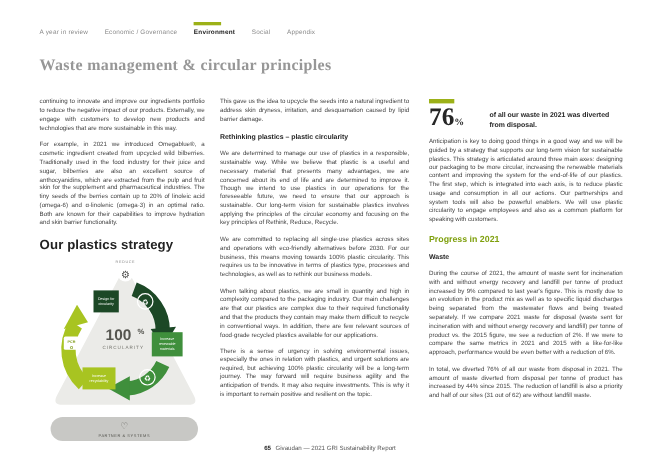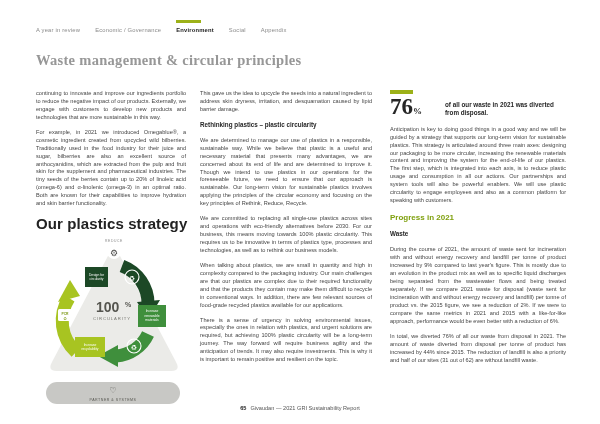--- a/index.html
+++ b/index.html
@@ -27,27 +27,27 @@
   
   .col{position:absolute;top:90px;font-size:5.6px;line-height:1.42;text-align:justify;color:#444;}
   .col p{margin:0 0 7px 0;}
   .col1{left:36px;width:150px;}
   .col2{left:200px;width:172px;}
   .col3{left:390px;width:176px;}
   .sub-heading{font-size:6.3px;font-weight:bold;color:#262626;margin:0 0 2px 0;text-align:left;}
 
   
   .strategy{position:absolute;left:36px;top:216px;width:152px;}
-  .strategy-title{font-size:15px;font-weight:bold;color:#222;line-height:1.08;margin:0 0 4px 0;letter-spacing:.1px;}
+  .strategy-title{font-size:12px;font-weight:bold;color:#222;line-height:1.08;margin:0 0 4px 0;letter-spacing:.1px;}
   .diagram{display:block;}
 
   
   .stat{margin:0 0 8px 0;}
   .stat-bar{width:23px;height:4px;background:var(--accent);margin-bottom:3px;}
-  .stat-row{display:flex;align-items:flex-start;gap:23px;}
+  .stat-row{display:flex;align-items:flex-end;gap:23px;}
   .stat-value{font-family:"Liberation Serif",serif;font-weight:bold;font-size:23px;line-height:.9;color:#262626;}
   .stat-pct{font-size:9px;vertical-align:baseline;}
   .stat-label{font-size:6.3px;font-weight:bold;color:#262626;line-height:1.3;padding-top:4px;text-align:left;}
   .progress-heading{font-size:8px;font-weight:bold;color:var(--heading_green);margin:9px 0 2px 0;text-align:left;}
 
   
   .footer{position:absolute;left:0;right:0;top:405px;text-align:center;font-size:5.6px;color:#555;}
   .footer .pg{font-weight:bold;margin-right:4px;color:#222;}
 </style>
 </head>

